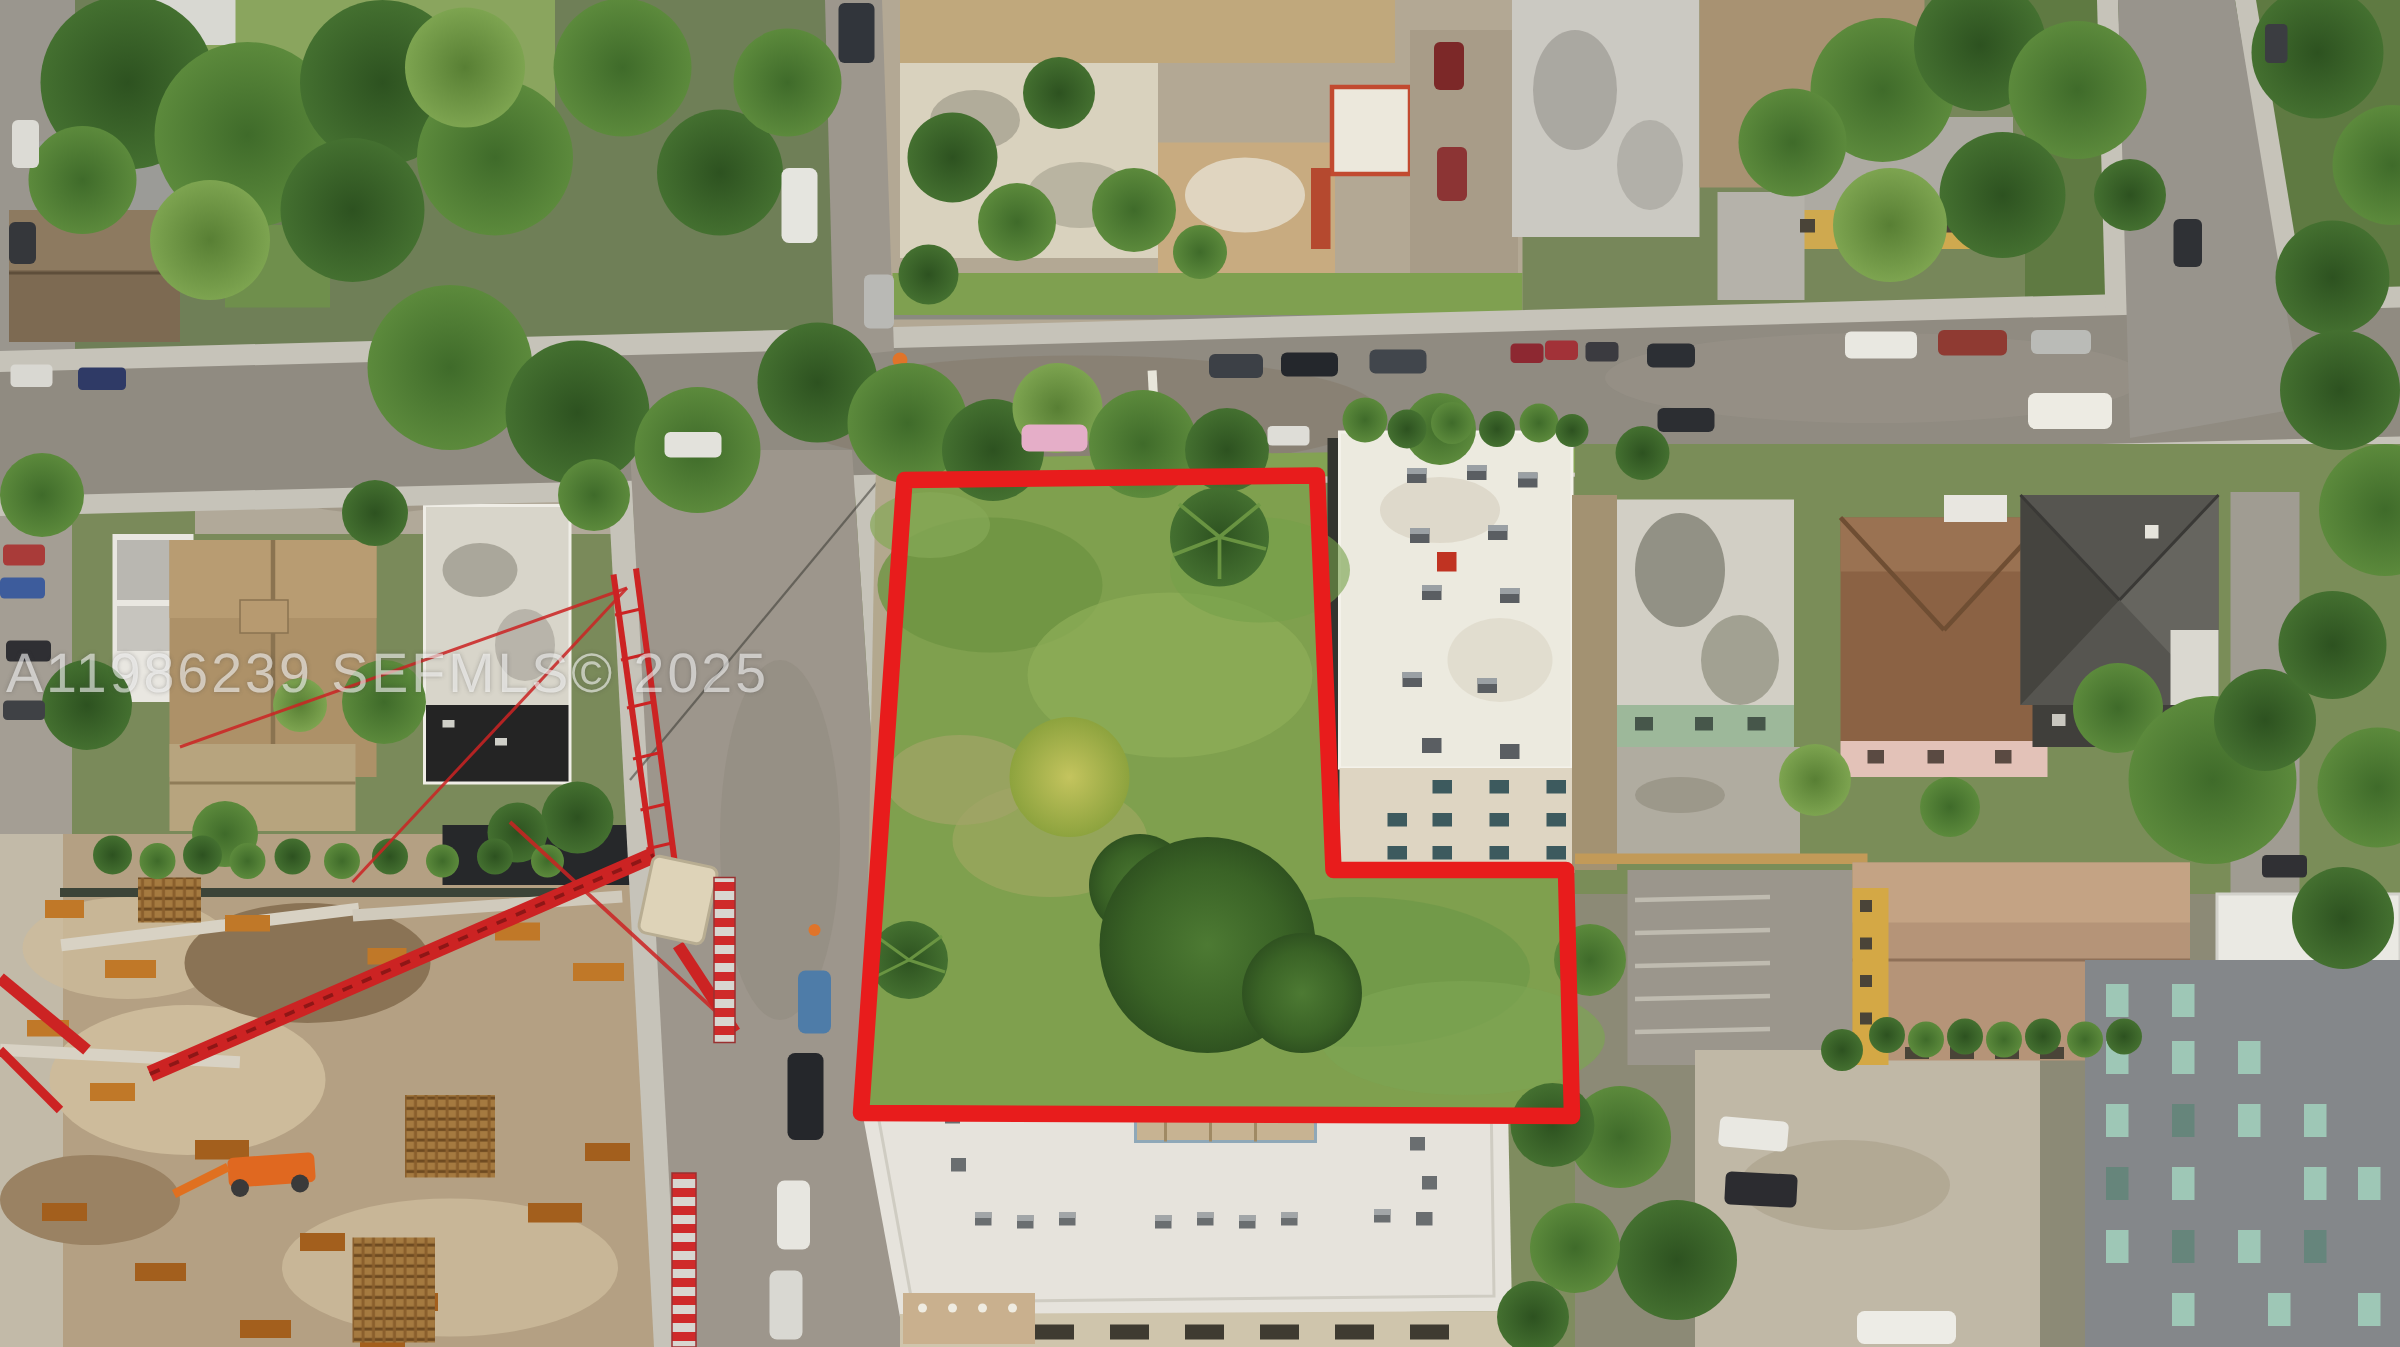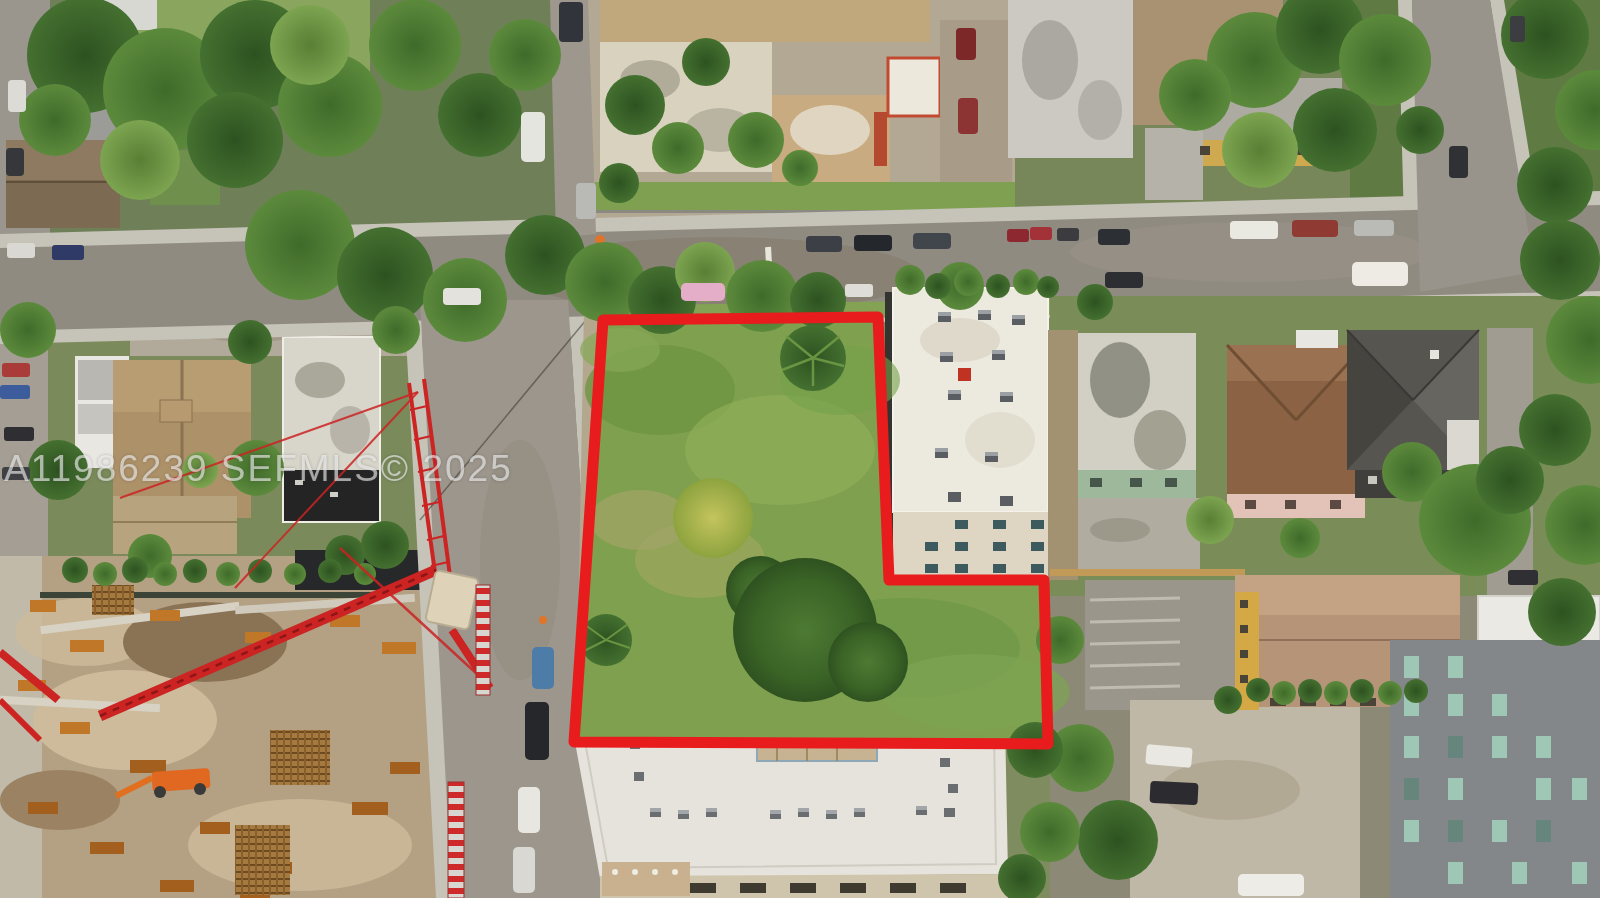--- a/index.html
+++ b/index.html
@@ -1,20 +1,20 @@
 <!DOCTYPE html>
 <html style="--outline-red: #e81c1c; --crane-red: #cc2323; --lot-grass: #7fa04e; --road-gray: #908b81; --construction-dirt: #b4a083; --watermark-white: rgba(255,255,255,0.58);"><head>
 <meta charset="utf-8">
 <style>
   html,body{margin:0;padding:0;background:#222;}
   .scene{position:relative;width:1600px;height:898px;overflow:hidden;
          font-family:"Liberation Sans",sans-serif;}
   .scene svg{position:absolute;left:0;top:0;display:block;}
   .watermark{
-    position:absolute;left:4px;top:448px;z-index:50;
+    position:absolute;left:4px;top:428px;z-index:50;
     font-size:37px;font-weight:400;letter-spacing:2px;white-space:nowrap;
     color:var(--watermark-white,rgba(255,255,255,.58));
     text-shadow:0 0 3px rgba(70,70,70,.35);
     user-select:none;pointer-events:none;
   }
 </style>
 </head>
 <body>
 
 <div class="scene">

